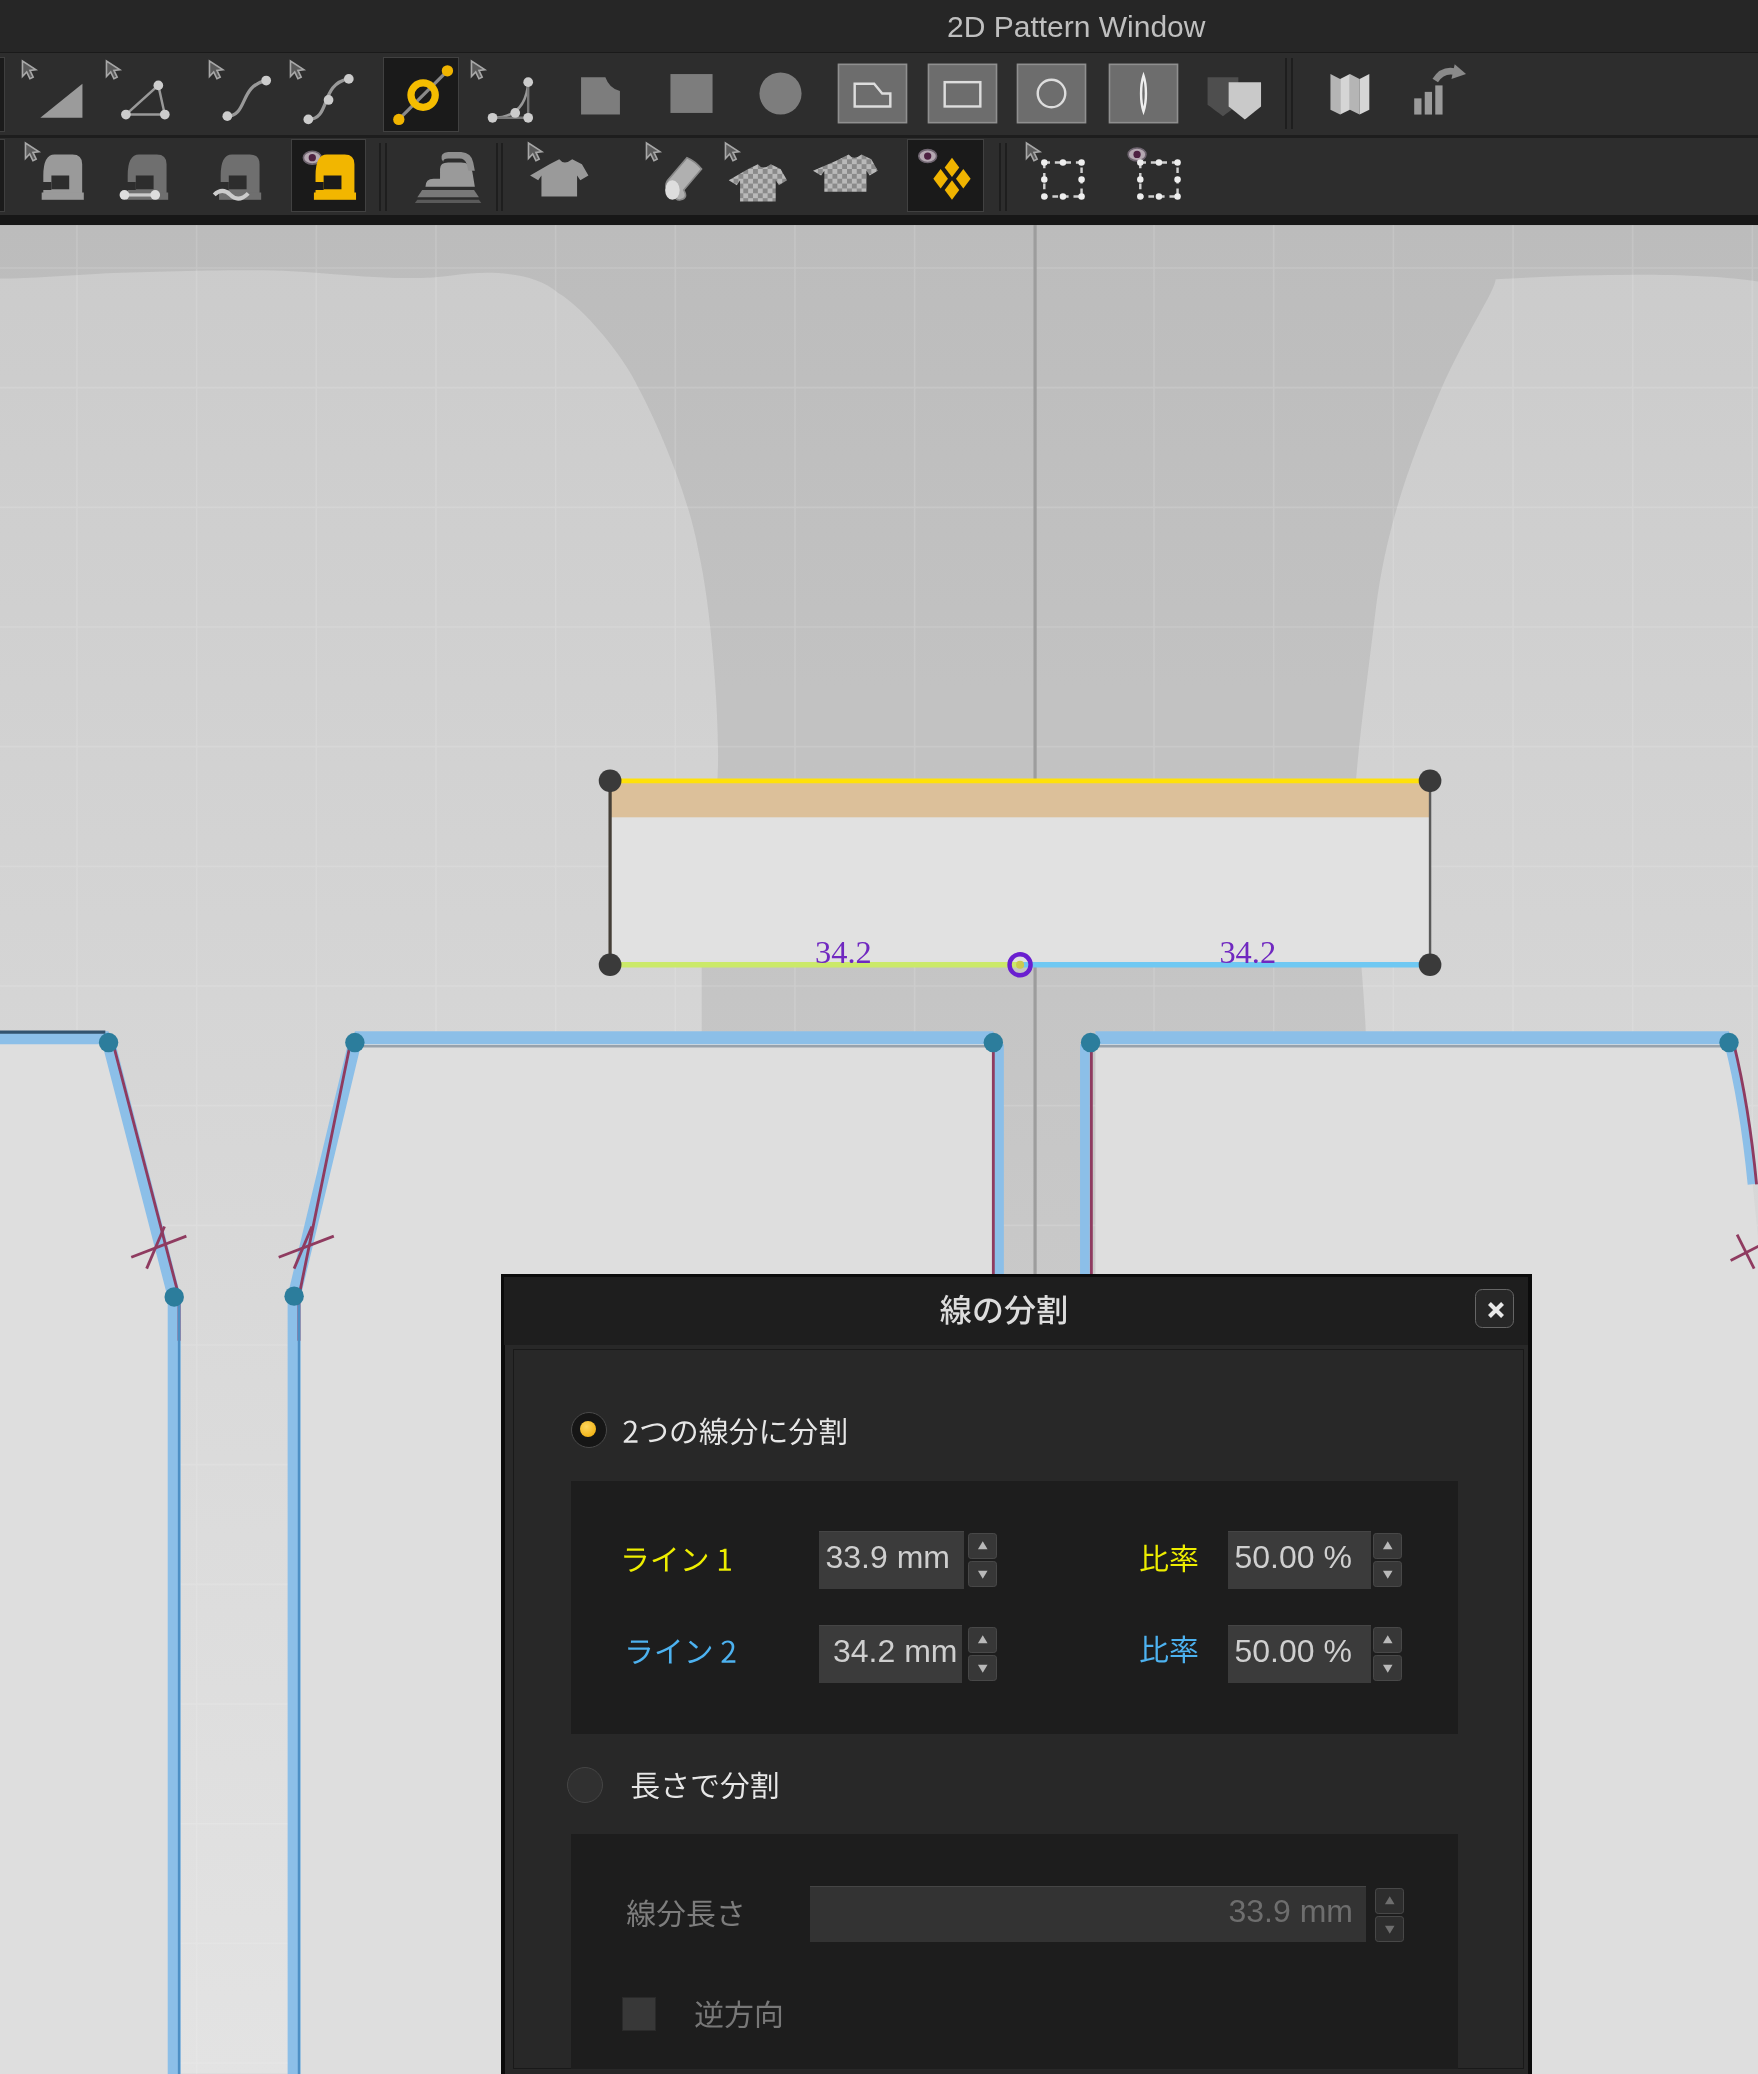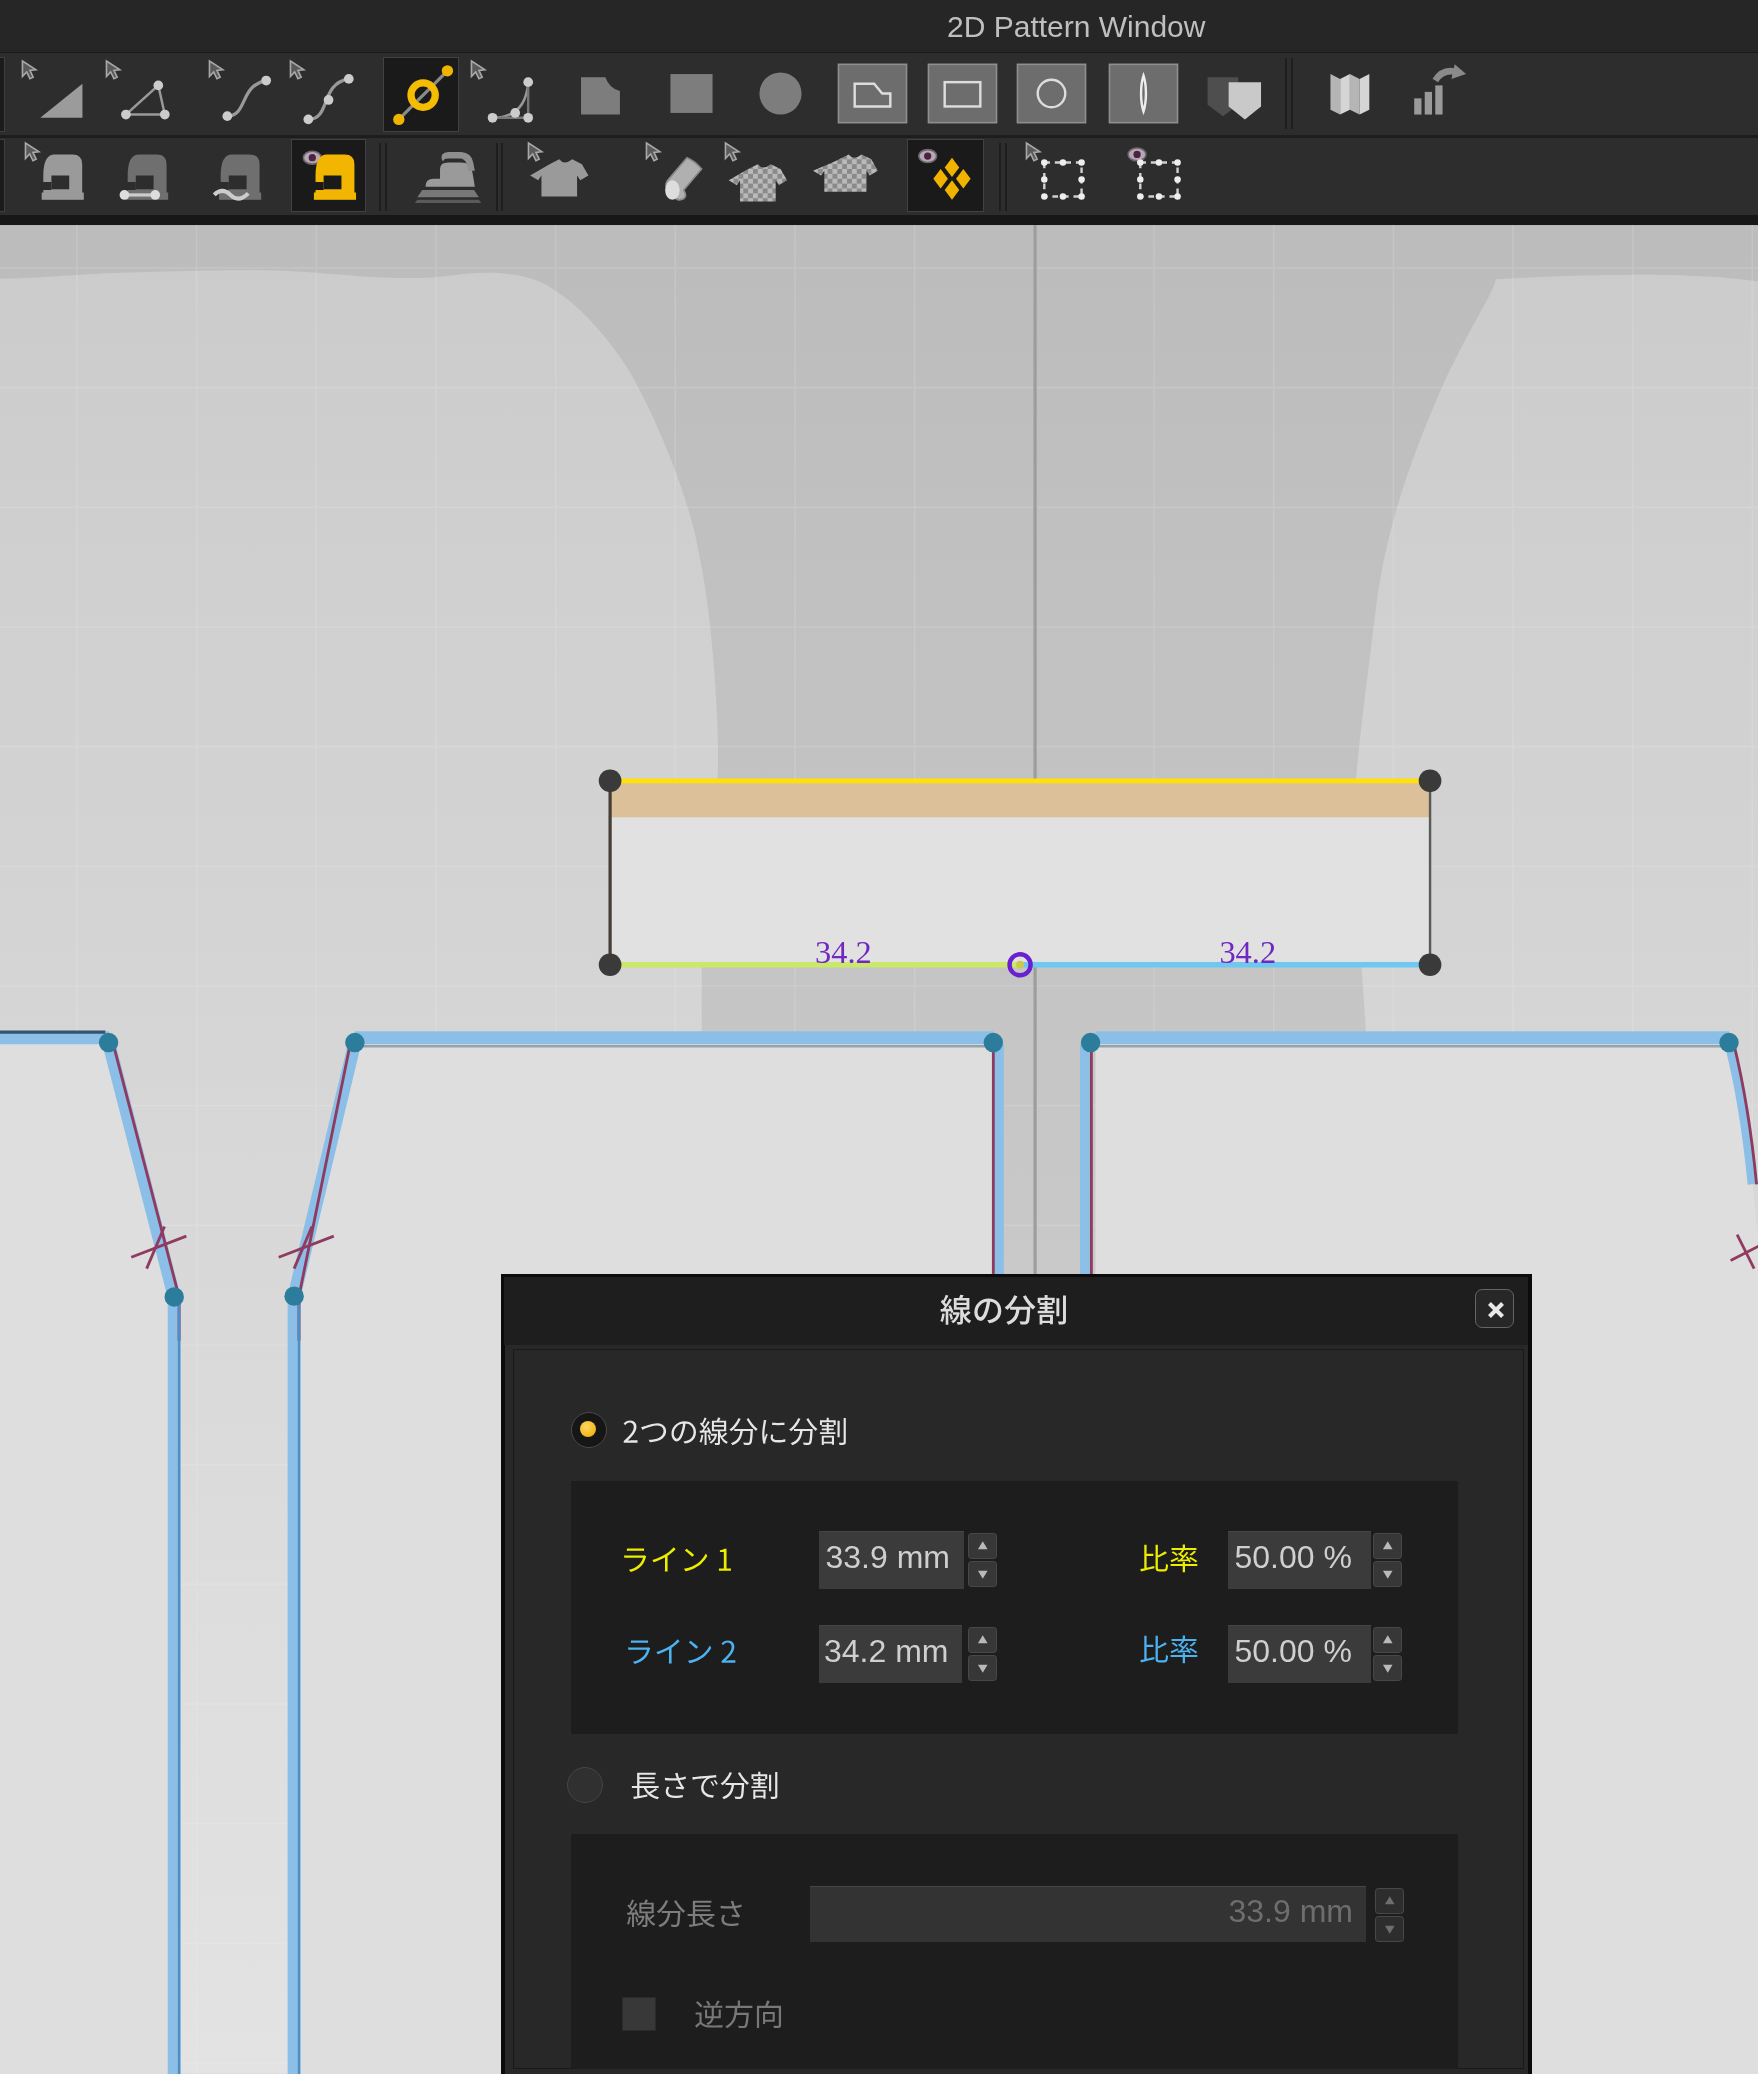--- a/index.html
+++ b/index.html
@@ -352,21 +352,21 @@
           <path d="M17,21 l-6,-10 h12 Z" fill="#b9b9b9"></path>
         </svg></div>
       <svg style="position:absolute;left:119px;top:354px;overflow:visible" width="113" height="42" viewBox="0 0 140 52">
         <g fill="#4db2f0" transform="translate(0 38)">
           <path transform="translate(0.0 0) scale(0.03700 -0.03700)" d="M231 745Q251 742 274 741Q297 740 321 740Q336 740 376 740Q415 740 466 740Q516 740 566 740Q617 740 657 740Q697 740 714 740Q738 740 762 741Q786 742 805 745V662Q787 664 763 664Q738 665 713 665Q696 665 657 665Q617 665 567 665Q517 665 466 665Q416 665 377 665Q337 665 321 665Q298 665 275 664Q252 663 231 662ZM878 481Q875 475 871 466Q866 458 865 452Q845 378 810 303Q775 229 719 168Q640 82 548 34Q457 -14 361 -41L299 30Q405 52 496 99Q587 146 651 213Q697 261 726 321Q756 380 770 434Q759 434 729 434Q698 434 654 434Q610 434 560 434Q509 434 458 434Q406 434 362 434Q317 434 285 434Q252 434 239 434Q221 434 195 434Q169 433 141 431V515Q169 512 194 511Q219 509 239 509Q250 509 281 509Q312 509 356 509Q400 509 451 509Q502 509 553 509Q604 509 648 509Q692 509 724 509Q755 509 766 509Q783 509 798 511Q813 513 821 517Z"></path>
           <path transform="translate(37.0 0) scale(0.03700 -0.03700)" d="M86 361Q216 396 328 446Q440 496 523 548Q575 581 625 619Q674 658 718 700Q762 742 796 783L863 721Q821 676 772 633Q723 590 668 551Q614 511 555 474Q500 441 431 406Q362 371 284 340Q206 309 126 283ZM507 506 593 532V76Q593 57 593 36Q594 15 595 -3Q597 -21 599 -31H501Q502 -21 504 -3Q505 15 506 36Q507 57 507 76Z"></path>
           <path transform="translate(74.0 0) scale(0.03700 -0.03700)" d="M227 733Q254 715 289 688Q324 662 360 632Q397 603 429 575Q461 547 482 526L419 463Q400 482 370 510Q340 538 304 568Q268 599 233 626Q198 654 170 672ZM141 63Q229 76 301 99Q374 122 434 151Q494 180 541 209Q618 257 683 320Q748 382 797 449Q846 516 875 577L923 492Q889 430 839 366Q789 302 726 243Q663 184 587 136Q537 105 478 75Q418 45 348 21Q277 -4 194 -19Z"></path>
           <path transform="translate(119.3 0) scale(0.03700 -0.03700)" d="M44 0V54Q159 155 234 238Q308 321 344 393Q380 464 380 527Q380 569 365 602Q351 635 321 653Q291 672 245 672Q200 672 162 648Q123 624 93 587L40 639Q84 688 135 717Q186 746 256 746Q322 746 370 720Q417 693 444 644Q470 596 470 531Q470 458 434 383Q397 308 333 231Q268 153 182 72Q211 74 243 77Q274 79 302 79H505V0Z"></path>
         </g>
       </svg>
-      <div class="abs" style="left:314px;top:347px;width:143px;height:58px;background:#3b3b3b;border-top:1.6px solid #454545;display:flex;align-items:center;white-space:nowrap;padding-left:5px;font-size:32px;color:#cfcfcf">
+      <div class="abs" style="left:314px;top:347px;width:143px;height:58px;background:#3b3b3b;border-top:1.6px solid #454545;display:flex;align-items:center;white-space:nowrap;padding-left:14px;font-size:32px;color:#cfcfcf">
         <span style="position:relative;top:-3.2px">34.2 mm</span>
       </div>
       <div class="abs" style="left:463px;top:349px;width:29px;height:26px;background:#373737;border:0.8px solid #484848;border-radius:3.2px"><svg width="27.5" height="24" viewBox="0 0 34 30">
           <path d="M17,9 l6,10 h-12 Z" fill="#b9b9b9"></path>
         </svg></div>
       <div class="abs" style="left:463px;top:377px;width:29px;height:26px;background:#373737;border:0.8px solid #484848;border-radius:3.2px"><svg width="27.5" height="24" viewBox="0 0 34 30">
           <path d="M17,21 l-6,-10 h12 Z" fill="#b9b9b9"></path>
         </svg></div>
       <svg style="position:absolute;left:634px;top:352px;overflow:visible" width="60" height="42" viewBox="0 0 74 52">
         <g fill="#4db2f0" transform="translate(0 38)">

